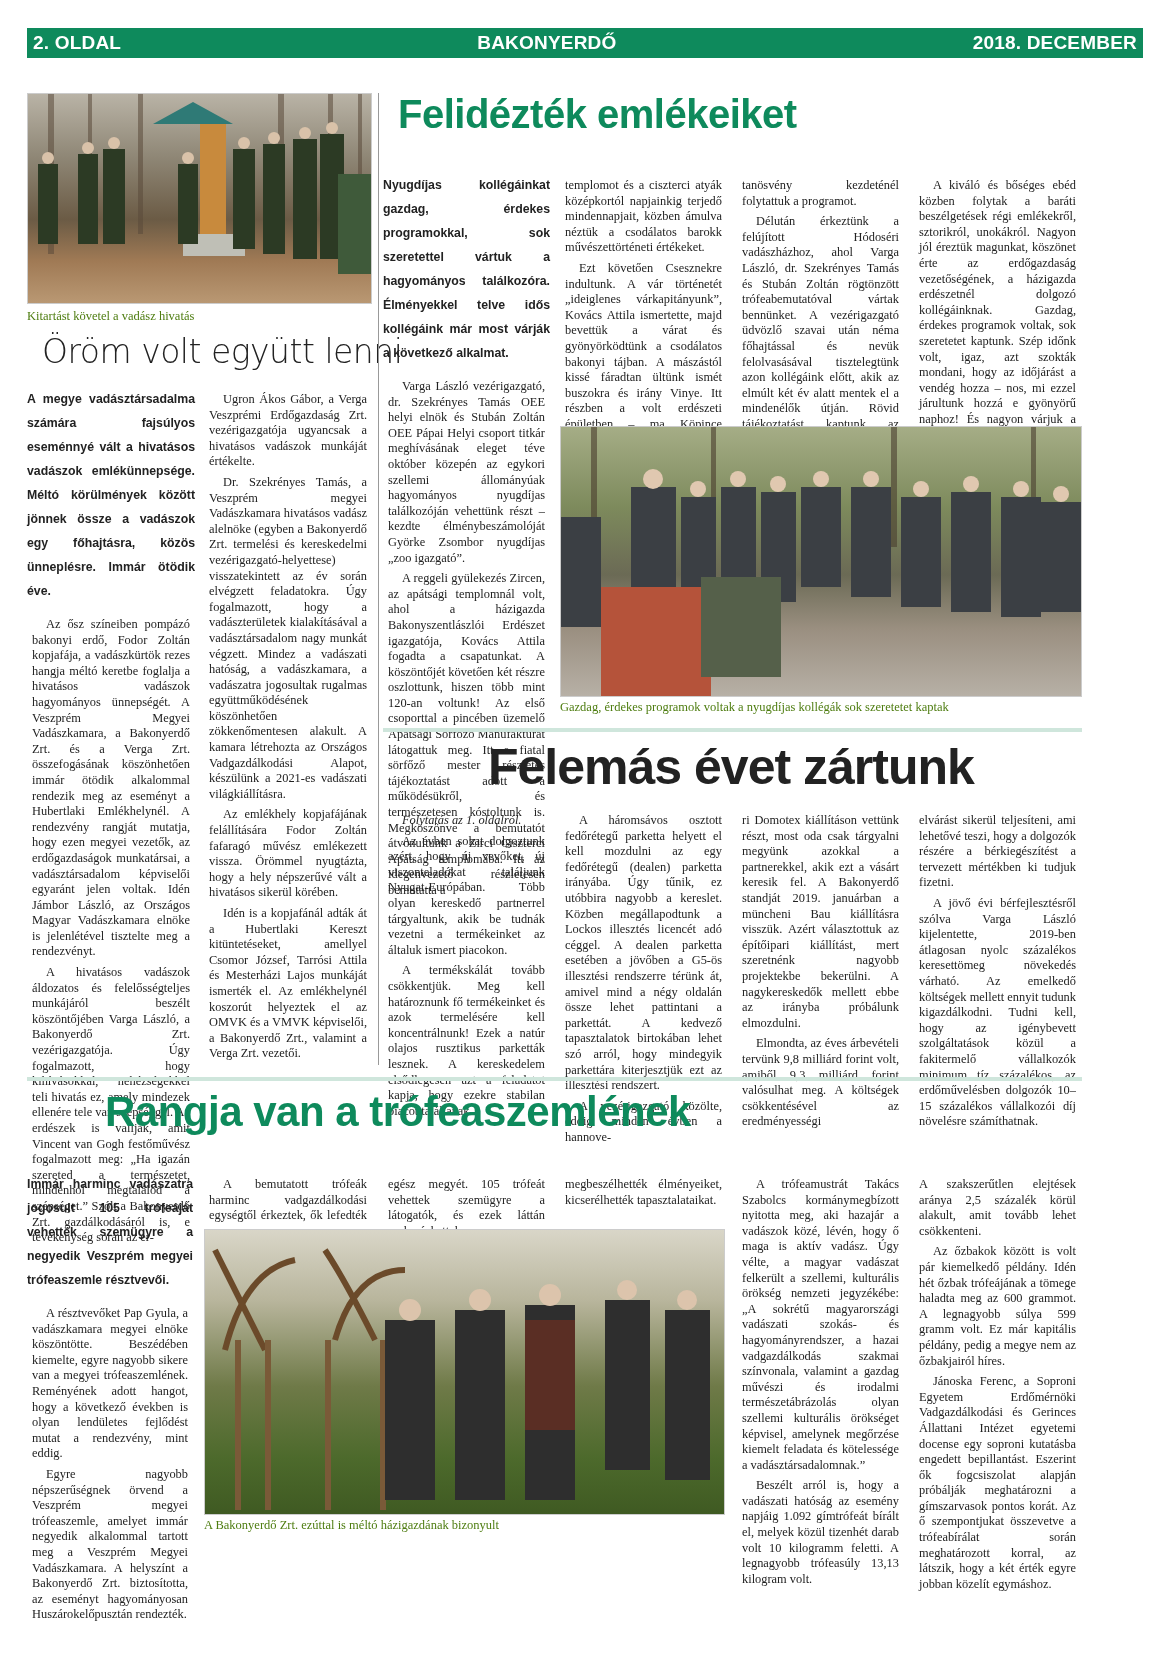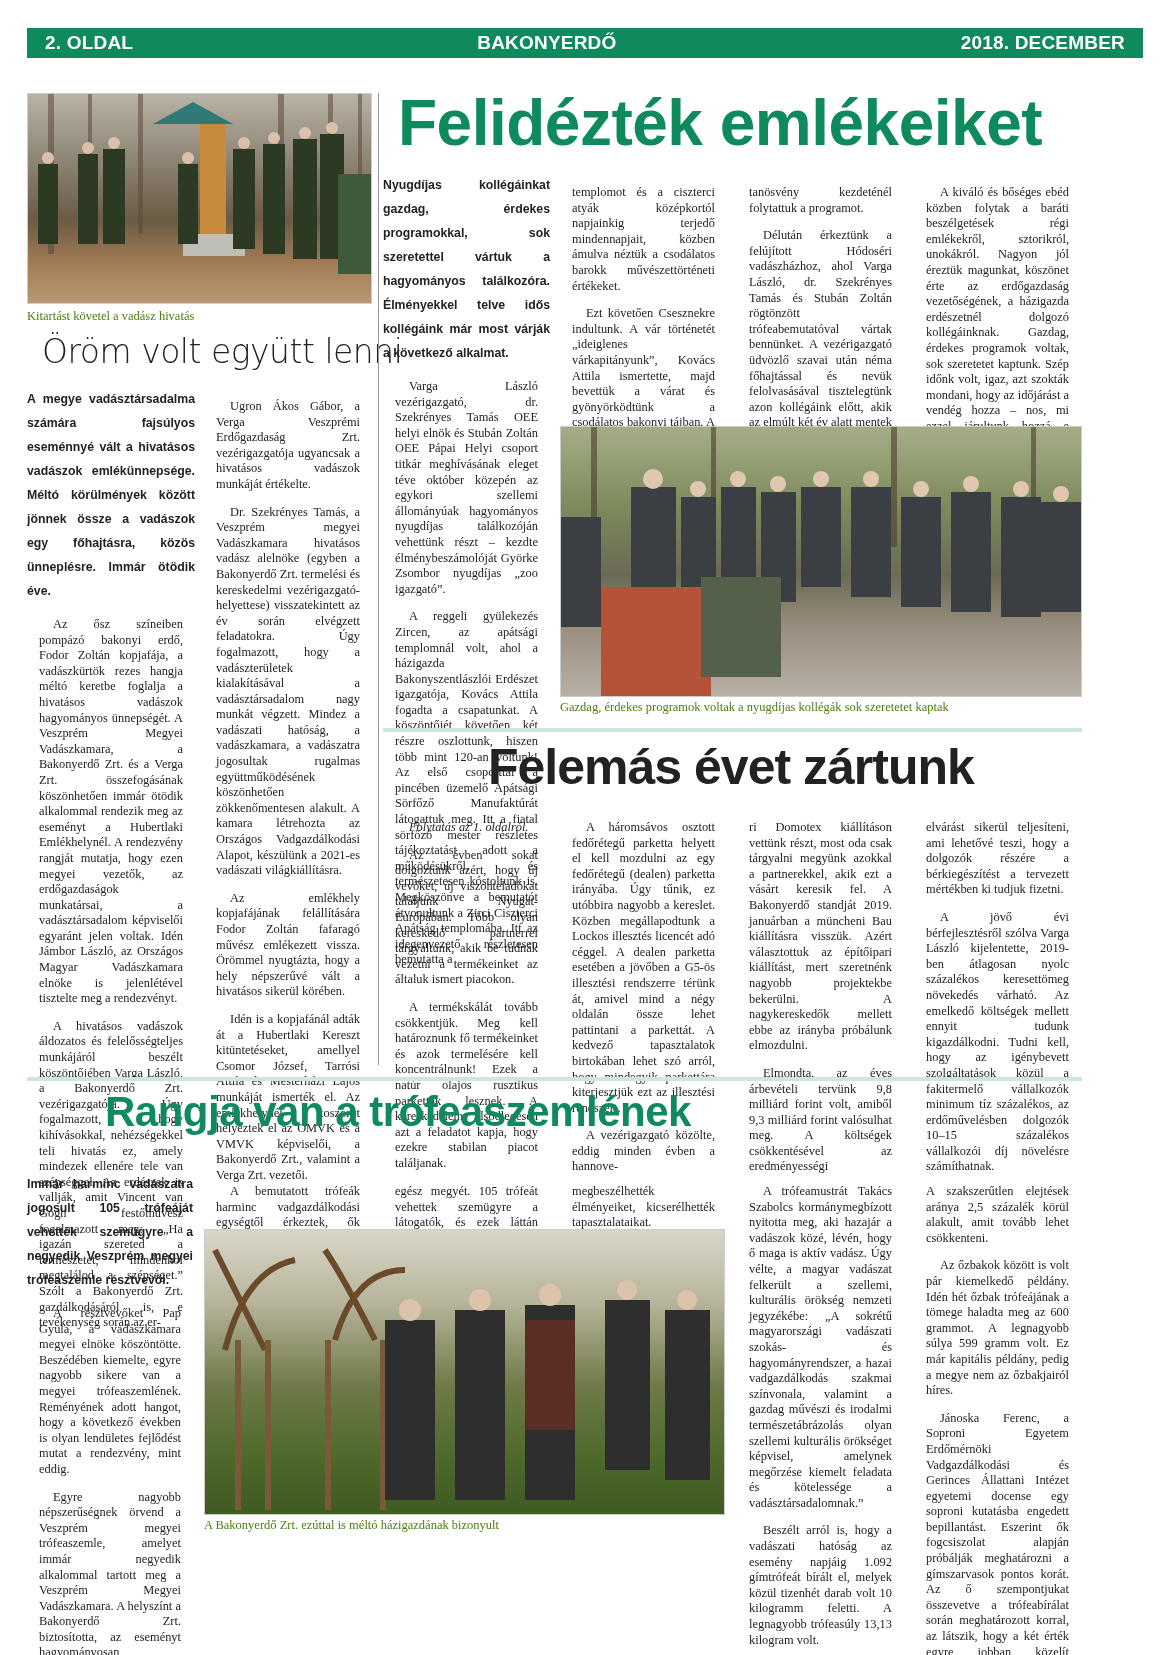--- a/index.html
+++ b/index.html
@@ -1,19 +1,19 @@
 <!DOCTYPE html>
 <html><head>
 <meta charset="utf-8">
 <style>
   *{box-sizing:border-box;margin:0;padding:0}
   body{width:1170px;height:1655px;background:#fff;font-family:"Liberation Serif",serif;color:#222;position:relative;overflow:hidden}
-  .hdr{position:absolute;left:27px;top:28px;width:1116px;height:30px;background:#0e8a5c;color:#fff;font-family:"Liberation Sans",sans-serif;font-weight:bold;font-size:19px;display:flex;justify-content:space-between;align-items:center;padding:0 18px;letter-spacing:0.2px}
+  .hdr{position:absolute;left:27px;top:28px;width:1116px;height:30px;background:#0e8a5c;color:#fff;font-family:"Liberation Sans",sans-serif;font-weight:bold;font-size:19px;display:flex;justify-content:space-between;align-items:center;padding:0 6px;letter-spacing:0.2px}
   .col{position:absolute;font-size:12.4px;line-height:15.6px;text-align:justify;hyphens:auto}
-  .col p{text-indent:14px;margin:12px}
+  .col p{text-indent:14px;margin:5px}
   .col p.noind{text-indent:0}
   .lead{font-family:"Liberation Sans",sans-serif;font-weight:bold;font-size:12.3px;line-height:24px;text-align:justify;margin-bottom:14px}
   .photo{position:absolute;overflow:hidden;border:1px solid #ccc}
   .cap{position:absolute;font-size:12.5px;color:#4d7c0f;white-space:nowrap}
   .h-green{position:absolute;font-family:"Liberation Sans",sans-serif;font-weight:bold;color:#0e8a5c;white-space:nowrap;letter-spacing:-0.5px}
   .h-black{position:absolute;font-family:"Liberation Sans",sans-serif;font-weight:bold;color:#222;white-space:nowrap;letter-spacing:-1px}
   .h-thin{position:absolute;font-family:"DejaVu Sans",sans-serif;font-weight:200;color:#222;white-space:nowrap;letter-spacing:-0.5px}
   .rule{position:absolute;background:#cfe6dc}
   .vrule{position:absolute;width:1px;background:#999}
 </style>
@@ -72,21 +72,21 @@
 </div>
 <div class="col" style="left:204px;top:387px;width:168px">
   <p>Ugron Ákos Gábor, a Verga Veszprémi Erdőgazdaság Zrt. vezérigazgatója ugyancsak a hivatásos vadászok munkáját értékelte.</p>
   <p>Dr. Szekrényes Tamás, a Veszprém megyei Vadászkamara hivatásos vadász alelnöke (egyben a Bakonyerdő Zrt. termelési és kereskedelmi vezérigazgató-helyettese) visszatekintett az év során elvégzett feladatokra. Úgy fogalmazott, hogy a vadászterületek kialakításával a vadásztársadalom nagy munkát végzett. Mindez a vadászati hatóság, a vadászkamara, a vadászatra jogosultak rugalmas együttműködésének köszönhetően zökkenőmentesen alakult. A kamara létrehozta az Országos Vadgazdálkodási Alapot, készülünk a 2021-es vadászati világkiállításra.</p>
   <p>Az emlékhely kopjafájának felállítására Fodor Zoltán fafaragó művész emlékezett vissza. Örömmel nyugtázta, hogy a hely népszerűvé vált a hivatásos sikerül körében.</p>
   <p>Idén is a kopjafánál adták át a Hubertlaki Kereszt kitüntetéseket, amellyel Csomor József, Tarrósi Attila és Mesterházi Lajos munkáját ismerték el. Az emlékhelynél koszorút helyeztek el az OMVK és a VMVK képviselői, a Bakonyerdő Zrt., valamint a Verga Zrt. vezetői.</p>
 </div>
 
 <div class="vrule" style="left:378px;top:93px;height:972px"></div>
 
-<div class="h-green" style="left:398px;top:86px;font-size:64px">Felidézték emlékeiket</div>
+<div class="h-green" style="left:398px;top:92px;font-size:40px">Felidézték emlékeiket</div>
 
 <div class="col" style="left:383px;top:173px;width:167px">
   <div class="lead">Nyugdíjas kollégáinkat gazdag, érdekes programokkal, sok szeretettel vártuk a hagyományos találkozóra. Élményekkel telve idős kollégáink már most várják a következő alkalmat.</div>
   <p>Varga László vezérigazgató, dr. Szekrényes Tamás OEE helyi elnök és Stubán Zoltán OEE Pápai Helyi csoport titkár meghívásának eleget téve október közepén az egykori szellemi állományúak hagyományos nyugdíjas találkozóján vehettünk részt – kezdte élménybeszámolóját Györke Zsombor nyugdíjas „zoo igazgató”.</p>
   <p>A reggeli gyülekezés Zircen, az apátsági templomnál volt, ahol a házigazda Bakonyszentlászlói Erdészet igazgatója, Kovács Attila fogadta a csapatunkat. A köszöntőjét követően két részre oszlottunk, hiszen több mint 120-an voltunk! Az első csoporttal a pincében üzemelő Apátsági Sörfőző Manufaktúrát látogattuk meg. Itt a fiatal sörfőző mester részletes tájékoztatást adott a működésükről, és természetesen kóstoltunk is. Megköszönve a bemutatót átvonultunk a Zirci Ciszterci Apátság templomába. Itt az idegenvezető részletesen bemutatta a</p>
 </div>
 <div class="col" style="left:560px;top:173px;width:167px">
   <p class="noind">templomot és a ciszterci atyák középkortól napjainkig terjedő mindennapjait, közben ámulva néztük a csodálatos barokk művészettörténeti értékeket.</p>
   <p>Ezt követően Csesznekre indultunk. A vár történetét „ideiglenes várkapitányunk”, Kovács Attila ismertette, majd bevettük a várat és gyönyörködtünk a csodálatos bakonyi tájban. A mászástól kissé fáradtan ültünk ismét buszokra és irány Vinye. Itt részben a volt erdészeti épületben – ma Köpince fogadó –, részben a Cuha patak völgyében induló</p>
 </div>

